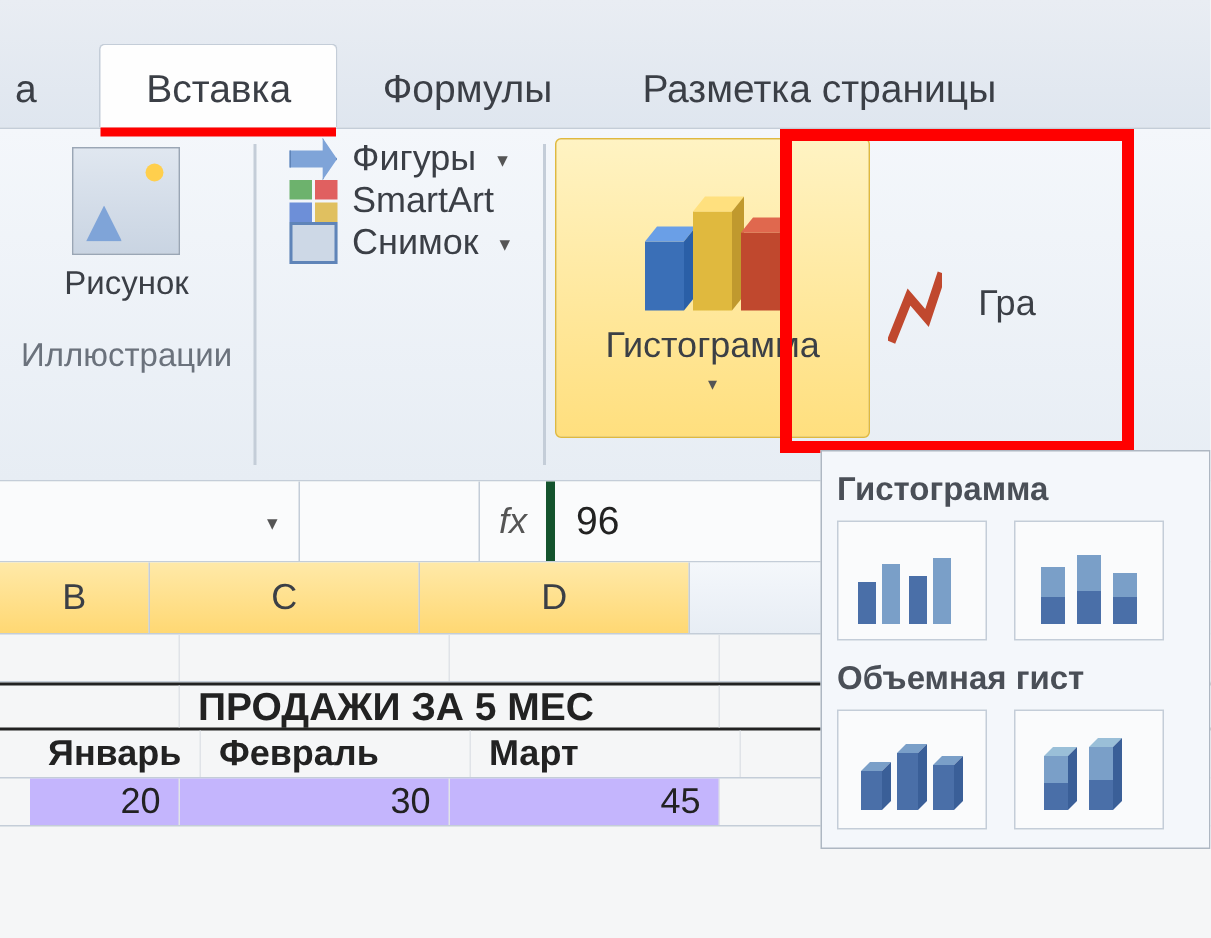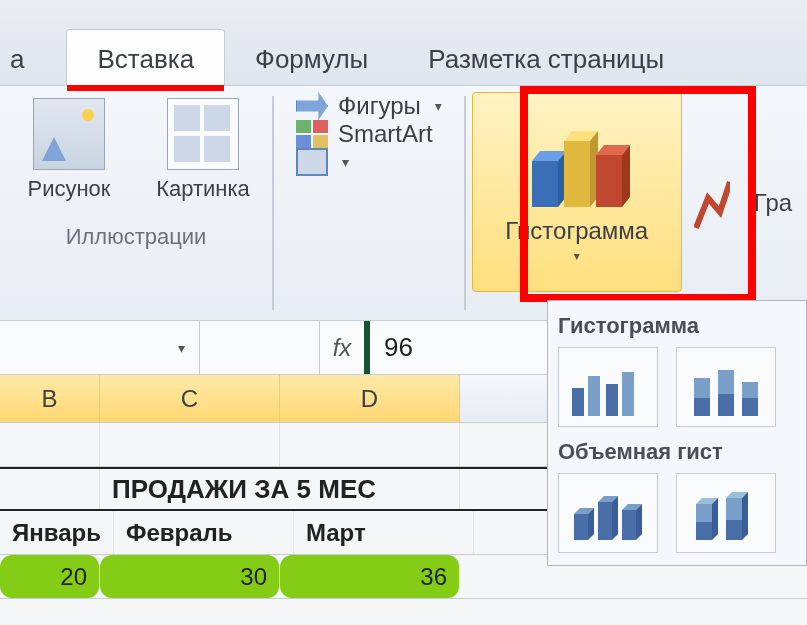--- a/index.html
+++ b/index.html
@@ -43,25 +43,25 @@
   .fx-val { padding-left: 14px; font-size: 26px; color: #222; }
 
   
   .col-headers { display: flex; height: 48px; background: linear-gradient(#f4f7fb,#e7edf4); border-bottom: 1px solid #c4cdd8; }
   .ch { flex: 0 0 180px; border-right: 1px solid #c4cdd8; display:flex; align-items:center; justify-content:center; font-size: 24px; color:#3b3f46; }
   .ch.first { flex: 0 0 100px; }
   .ch.sel { background: linear-gradient(#ffe9a8,#ffd873); }
 
   
   .rows { }
-  .row { display: flex; height: 44px; border-bottom: 1px solid #c4cdd8; }
+  .row { display: flex; height: 32px; border-bottom: 1px solid #c4cdd8; }
   .cell { flex: 0 0 180px; border-right: 1px solid #e0e3e8; display:flex; align-items:center; padding: 0 12px; font-size: 24px; color:#222; }
-  .cell.first { flex: 0 0 100px; }
+  .cell.first { flex: 0 0 100px; margin-left: 20px; }
   .cell.num { justify-content: flex-end; }
-  .cell.sel { background: #84cc16; border-radius: 12px; }
+  .cell.sel { background: #c4b5fd; }
   .cell.c-head { font-weight: 600; justify-content:flex-start; }
   .row.title .cell { font-weight: 700; font-size: 26px; }
   .row.title { border-top: 2px solid #222; border-bottom: 2px solid #222; }
 
   
   .gallery { position: absolute; right: 0; top: 300px; width: 260px; background: #f4f7fb; border: 1px solid #aeb7c2; border-left: 1px solid #aeb7c2; padding: 8px 10px 0; }
   .g-head { font-size: 22px; font-weight: 600; color: #4a4f57; margin: 4px 0 8px; }
   .g-row { display: flex; gap: 18px; margin-bottom: 12px; }
   .g-item { width: 100px; height: 80px; border: 1px solid #c4cdd8; background: #fafbfc; display:flex; align-items:flex-end; justify-content:center; padding: 8px; gap:4px; }
 
@@ -91,29 +91,20 @@
 </div>
 
 <div class="ribbon">
 
   <div class="group">
     <div class="group-buttons">
       <div class="big-btn">
         <div class="ico-pic"></div>
         <div class="lbl">Рисунок</div>
       </div>
-      <div class="big-btn">
-        <div class="ico-clip">
-            <span></span>
-            <span></span>
-            <span></span>
-            <span></span>
-          </div>
-        <div class="lbl">Картинка</div>
-      </div>
     </div>
     <div class="group-label">Иллюстрации</div>
   </div>
 
   <div class="vsep"></div>
 
   <div class="menu-col">
     <div class="menu-item">
       <div class="ico-shape"></div>
       <span>Фигуры</span>
@@ -123,20 +114,21 @@
       <div class="ico-smart">
           <span></span>
           <span></span>
           <span></span>
           <span></span>
         </div>
       <span>SmartArt</span>
     </div>
     <div class="menu-item">
       <div class="ico-snap"></div>
+      <span>Снимок</span>
       <span class="dd-caret">▾</span>
     </div>
   </div>
 
   <div class="vsep"></div>
 
   <div style="display:flex;">
     <div class="chart-btn">
       <svg class="bars3d" width="110" height="90">
         <rect x="10" y="40" width="26" height="46" fill="#3a6fb7"></rect>
@@ -189,21 +181,21 @@
     <div class="cell c-head" style="flex:0 0 360px">ПРОДАЖИ ЗА 5 МЕС</div>
   </div>
   <div class="row">
     <div class="cell first c-head">Январь</div>
     <div class="cell c-head">Февраль</div>
     <div class="cell c-head">Март</div>
   </div>
   <div class="row">
     <div class="cell first num sel">20</div>
     <div class="cell num sel">30</div>
-    <div class="cell num sel">36</div>
+    <div class="cell num sel">45</div>
   </div>
 </div>
 
 <div class="gallery">
   <div class="g-head">Гистограмма</div>
   <div class="g-row">
     <div class="g-item">
       <svg width="80" height="60">
         <rect x="4" y="30" width="12" height="28" fill="#4a6fa8"></rect>
         <rect x="20" y="18" width="12" height="40" fill="#7a9fc8"></rect>

